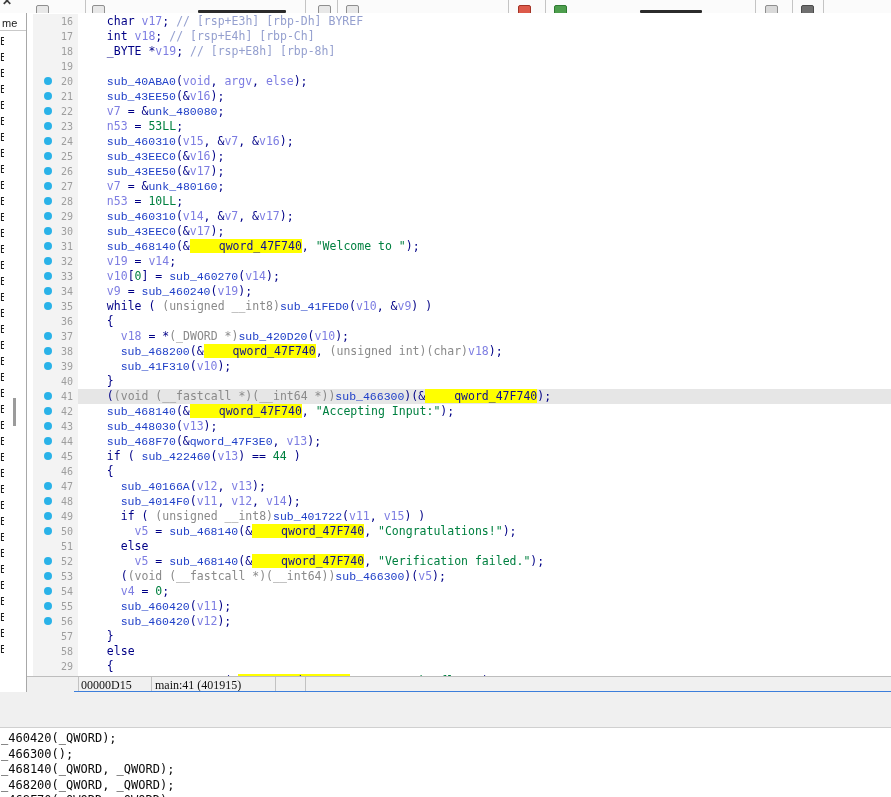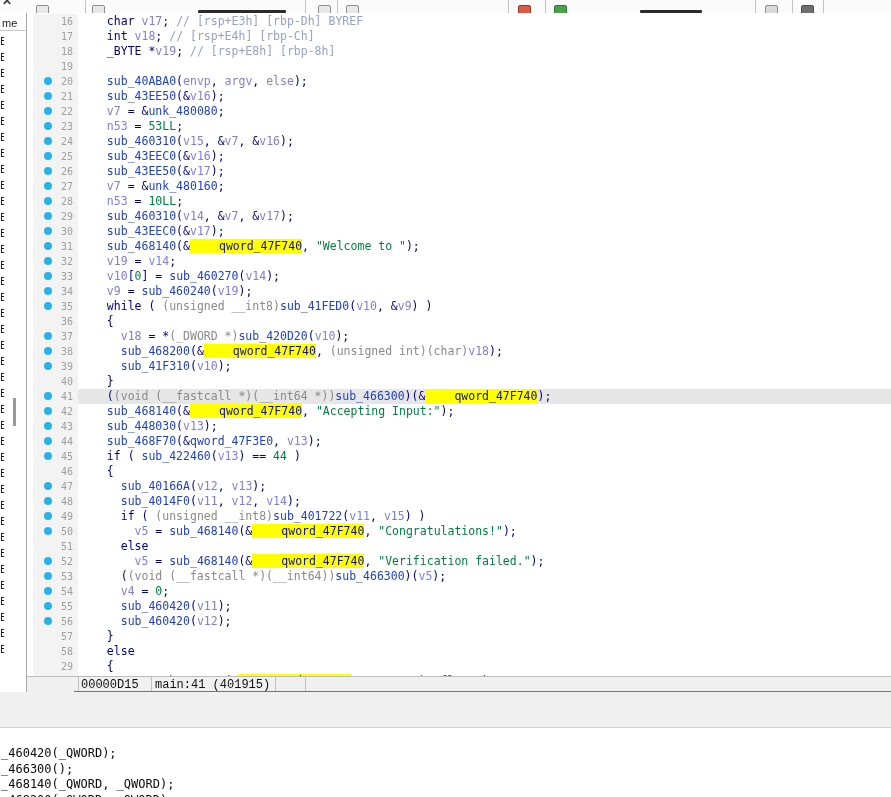--- a/index.html
+++ b/index.html
@@ -33,43 +33,43 @@
   }
   .row{display:flex;height:15px;}
   .pad1{width:6px;background:#ffffff;flex:none;}
   .gut{width:45px;flex:none;background:#f3f3f3;position:relative;color:#9e9e9e;
        font-size:10px;text-align:right;box-sizing:border-box;padding-right:5px;}
   .bpdot{position:absolute;left:11px;top:3px;width:8px;height:8px;border-radius:50%;background:#29b2e8;}
   .src{flex:1;padding-left:15px;white-space:pre;}
   .row.current .src{background:#e6e6e6;}
   .tok-p{color:#000086;}
   .tok-k{color:#000086;}
-  .tok-f{color:#2040c8;}
+  .tok-f{color:#2040c8;font-family:Liberation Mono, monospace;}
   .tok-v{color:#7d7de2;}
   .tok-n{color:#008040;}
   .tok-s{color:#008040;}
   .tok-c{color:#8a8a8a;}
   .tok-m{color:#95a0cf;}
   .tok-h{color:#101090;background:#ffff00;padding-left:29px;}
   
   #statusbar{
     position:absolute;left:27px;top:676px;width:864px;height:16px;background:#f0f0f0;
     border-top:1px solid #bdbdbd;box-sizing:border-box;
-    font-family:Liberation Mono, monospace;font-size:12px;color:#111;
+    font-family:Liberation Serif, serif;font-size:12px;color:#111;
   }
   .statcell{position:absolute;top:1px;line-height:14px;white-space:pre;}
   .statsep{position:absolute;top:0;width:1px;height:15px;background:#c2c2c2;}
   #bluefocusline{position:absolute;left:74px;top:691px;width:817px;height:3px;background:#3c7edb;}
   
   #gap{position:absolute;left:0;top:692px;width:891px;height:35px;background:#f0f0f0;}
   #outputpanel{
     position:absolute;left:0;top:727px;width:891px;height:70px;background:#ffffff;
     border-top:1px solid #d0d0d0;box-sizing:border-box;overflow:hidden;
     font-family:"DejaVu Sans Mono",monospace;font-size:12px;line-height:15.5px;color:#0a0a0a;
-    padding-top:18px;white-space:pre;
+    padding-top:3px;white-space:pre;
   }
   .outline{height:15.5px;padding-left:1px;}
 </style>
 </head>
 <body>
 
 <div id="tabbar">
   <span id="close-x">✕</span>
 <div class="tabicon" style="left: 36px; background: rgb(232, 232, 232); border: 1px solid rgb(143, 143, 143);"></div>
     <div class="tabicon" style="left: 92px; background: rgb(232, 232, 232); border: 1px solid rgb(143, 143, 143);"></div>
@@ -156,21 +156,21 @@
       <div class="src"><span class="tok-p">  </span><span class="tok-k">_BYTE</span><span class="tok-p"> *</span><span class="tok-v">v19</span><span class="tok-p">; </span><span class="tok-m">// [rsp+E8h] [rbp-8h]</span></div>
     </div>
     <div class="row">
       <div class="pad1"></div>
       <div class="gut">19</div>
       <div class="src"></div>
     </div>
     <div class="row">
       <div class="pad1"></div>
       <div class="gut">20<div class="bpdot"></div></div>
-      <div class="src"><span class="tok-p">  </span><span class="tok-f">sub_40ABA0</span><span class="tok-p">(</span><span class="tok-v">envp</span><span class="tok-p">, </span><span class="tok-v">argv</span><span class="tok-p">, </span><span class="tok-v">else</span><span class="tok-p">);</span></div>
+      <div class="src"><span class="tok-p">  </span><span class="tok-f">sub_40ABA0</span><span class="tok-p">(</span><span class="tok-v">void</span><span class="tok-p">, </span><span class="tok-v">argv</span><span class="tok-p">, </span><span class="tok-v">else</span><span class="tok-p">);</span></div>
     </div>
     <div class="row">
       <div class="pad1"></div>
       <div class="gut">21<div class="bpdot"></div></div>
       <div class="src"><span class="tok-p">  </span><span class="tok-f">sub_43EE50</span><span class="tok-p">(&amp;</span><span class="tok-v">v16</span><span class="tok-p">);</span></div>
     </div>
     <div class="row">
       <div class="pad1"></div>
       <div class="gut">22<div class="bpdot"></div></div>
       <div class="src"><span class="tok-p">  </span><span class="tok-v">v7</span><span class="tok-p"> = &amp;</span><span class="tok-f">unk_480080</span><span class="tok-p">;</span></div>

